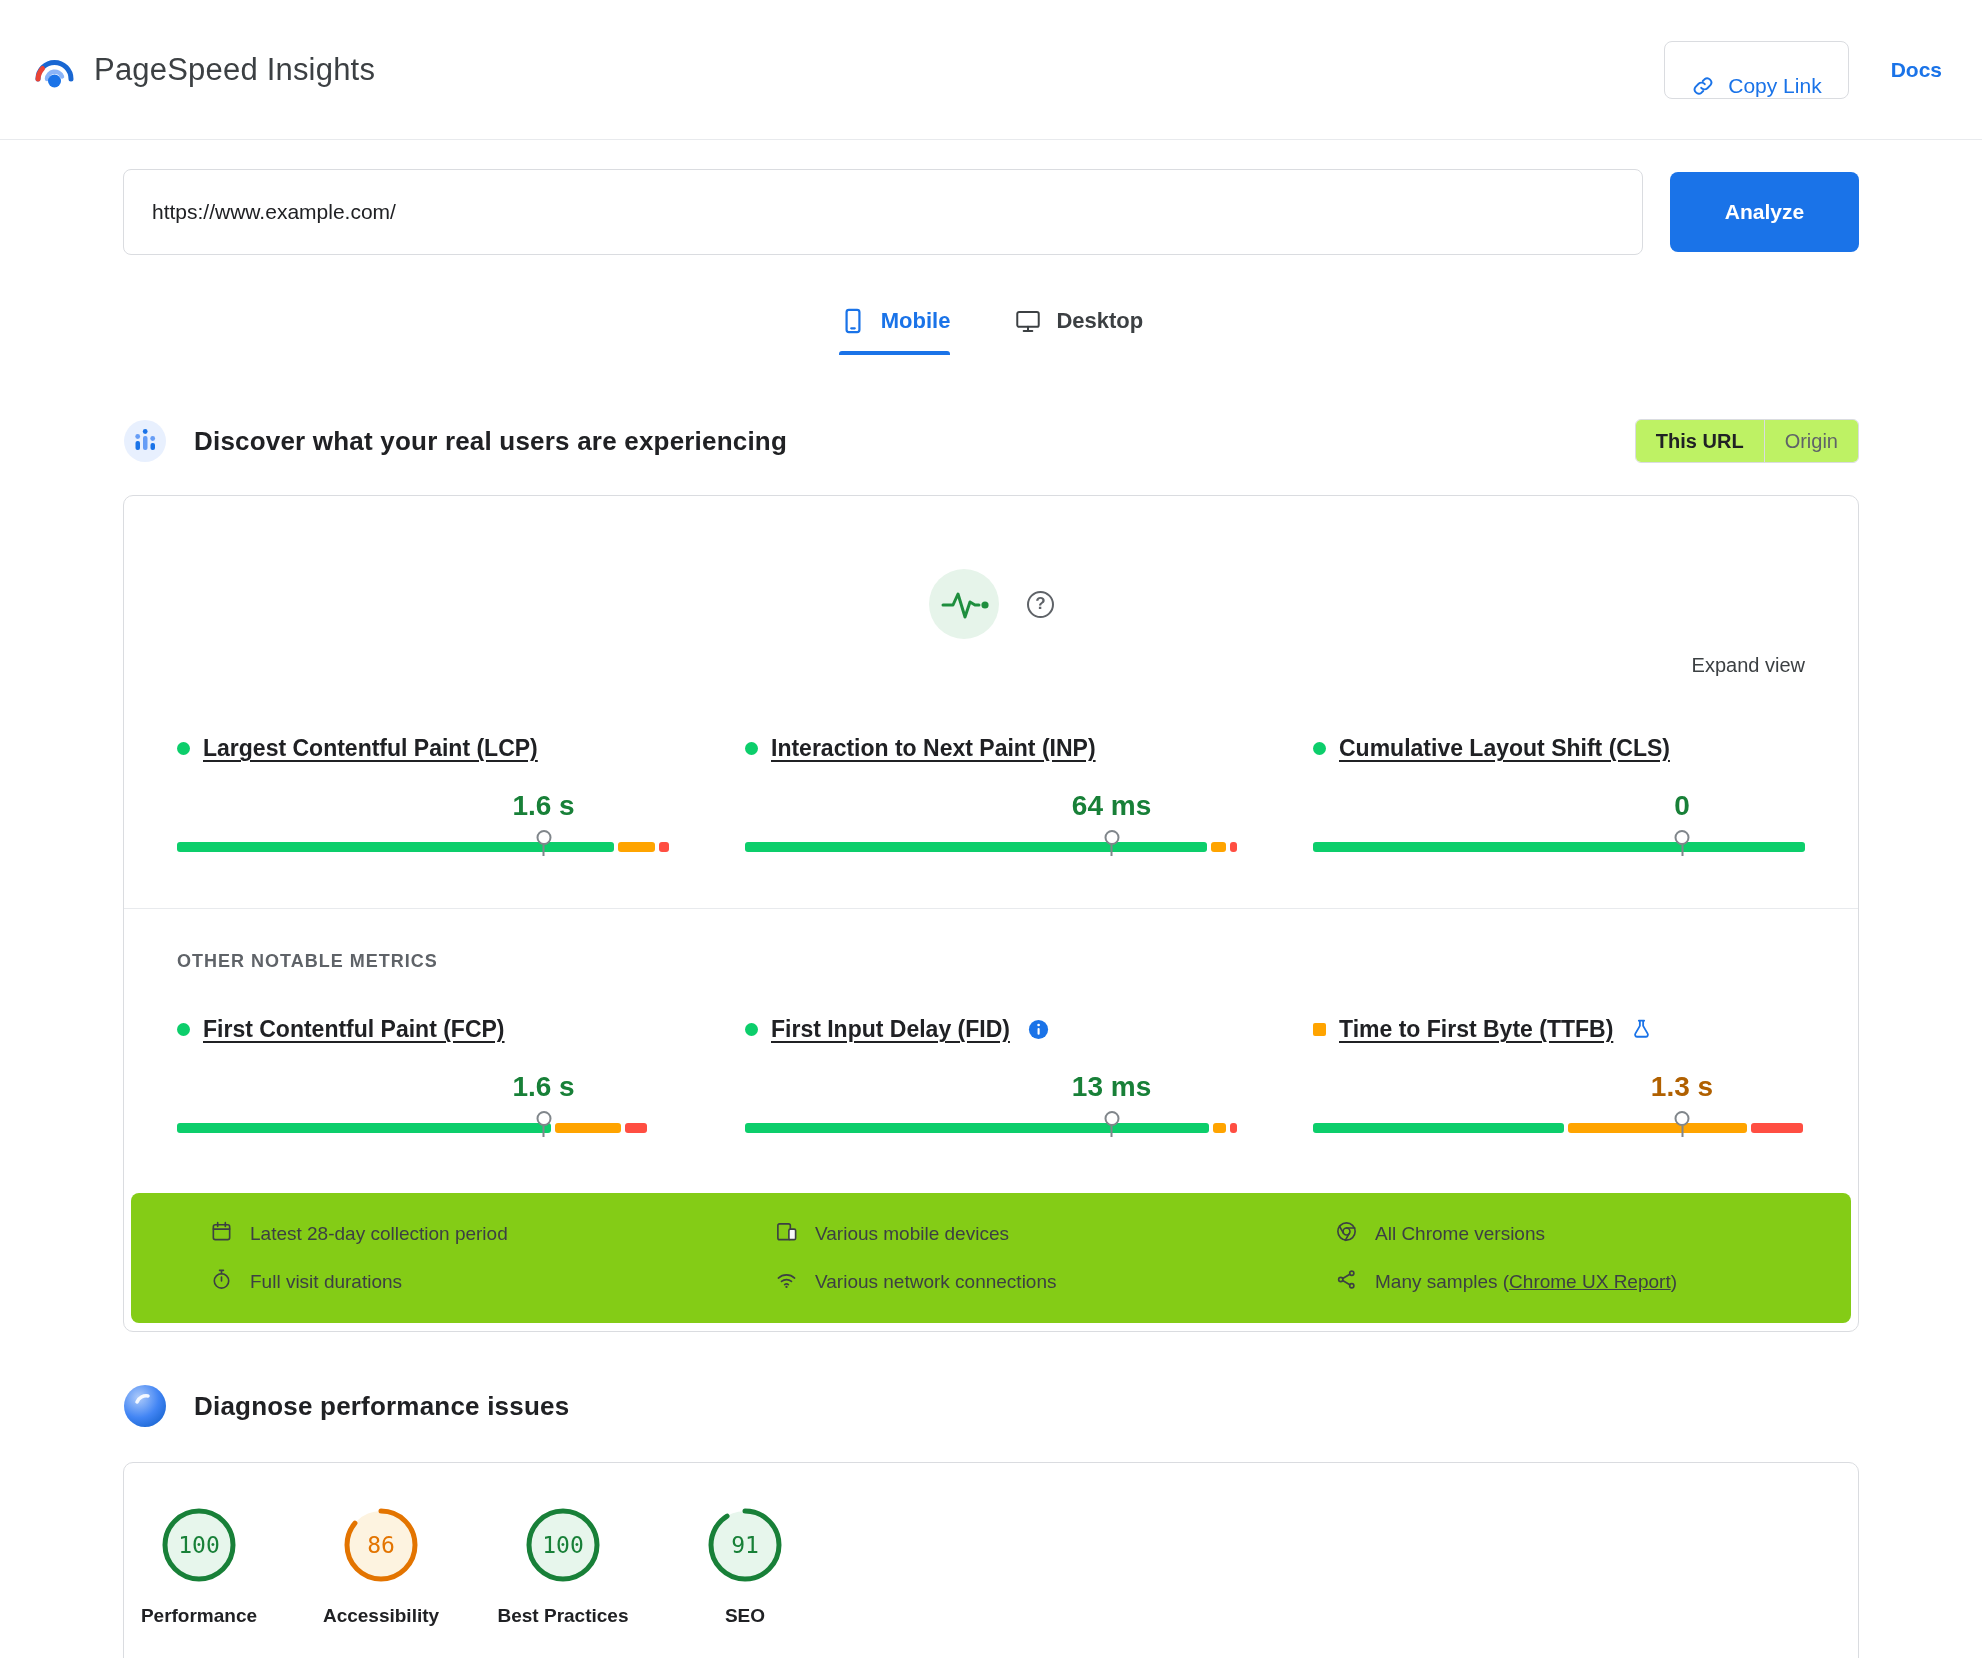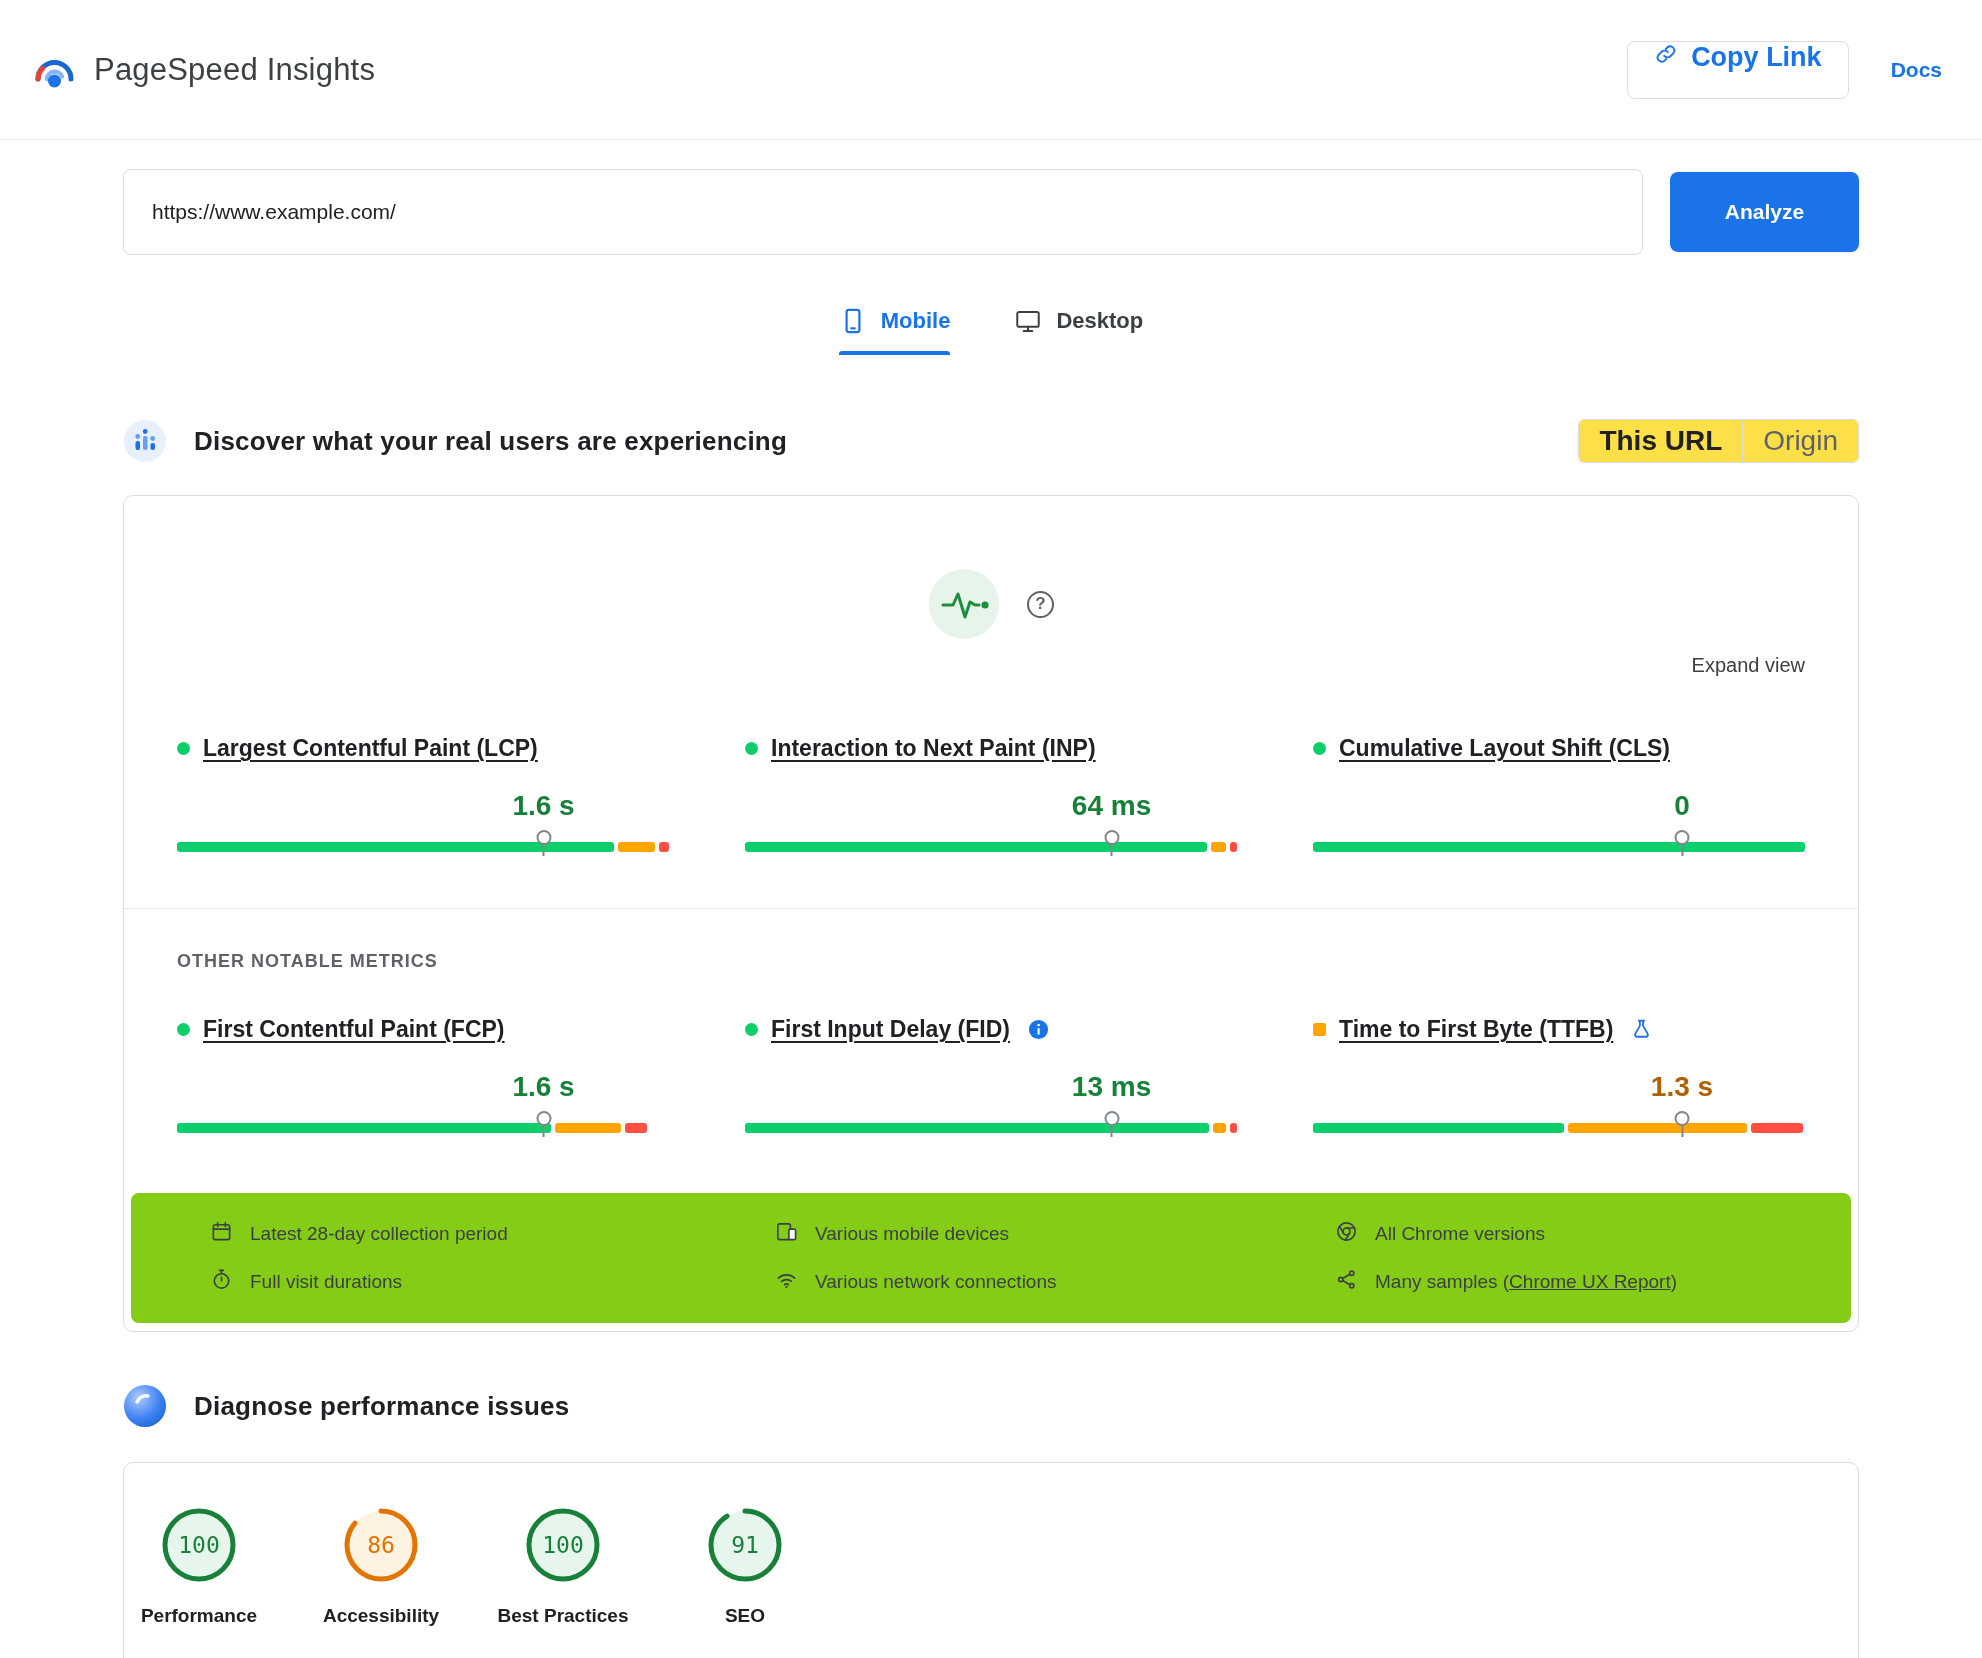--- a/index.html
+++ b/index.html
@@ -6,23 +6,23 @@
   html, body { width: 1982px; height: 1658px; overflow: hidden; background: #fff; }
   body { font-family: "Liberation Sans", sans-serif; color: #202124; }
   a { text-decoration: none; }
 
   
   .app-header { height: 140px; display: flex; align-items: center; padding: 0 40px 0 30px;
     border-bottom: 1px solid #e8eaed; }
   .logo { display: flex; align-items: center; gap: 16px; cursor: pointer; }
   .logo-title { font-size: 31px; color: #3c4043; letter-spacing: 0.2px; }
   .header-actions { margin-left: auto; display: flex; align-items: center; gap: 42px; }
-  .copy-link-btn { display: flex; align-items: flex-start; gap: 13px; height: 58px; padding: 0 26px;
+  .copy-link-btn { display: flex; align-items: flex-end; gap: 13px; height: 58px; padding: 0 26px;
     background: #fff; border: 1px solid #dadce0; border-radius: 8px; color: var(--accent-blue, #1a73e8);
-    font-size: 27px; font-weight: bold; font-family: inherit; cursor: pointer; }
+    font-size: 21px; font-weight: normal; font-family: inherit; cursor: pointer; }
   .docs-link { color: var(--accent-blue, #1a73e8); font-size: 21px; font-weight: bold; cursor: pointer; }
 
   
   .main { width: 1736px; margin: 0 auto; }
 
   .url-row { display: flex; align-items: center; gap: 27px; margin-top: 29px; }
   .url-input { flex: 1; height: 86px; border: 1px solid #dadce0; border-radius: 8px;
     font-size: 21px; color: #202124; padding: 0 28px; font-family: inherit; outline: none; }
   .analyze-btn { width: 189px; height: 80px; background: var(--accent-blue, #1a73e8); color: #fff;
     border: none; border-radius: 8px; font-size: 21px; font-weight: bold; font-family: inherit; cursor: pointer; }
@@ -35,21 +35,21 @@
   .tab:not(.active) .tab-inner { color: #3c4043; }
   .tab-underline { height: 4px; width: 100%; margin-top: 16px; border-radius: 3px 3px 0 0; background: transparent; }
   .tab.active .tab-underline { background: var(--accent-blue, #1a73e8); }
 
   
   .section-header { display: flex; align-items: center; gap: 27px; margin-top: 64px; }
   .section-header.second { margin-top: 52px; }
   .section-title { font-size: 26px; font-weight: bold; color: #202124; letter-spacing: 0.2px; }
   .scope-toggle { margin-left: auto; display: flex; align-items: stretch; border: 1px solid #dadce0;
     border-radius: 6px; height: 44px; overflow: hidden; background: #fff; }
-  .scope-btn { border: none; background: #fde047; padding: 0 20px; font-size: 28px; color: #5f6368;
+  .scope-btn { border: none; background: #bef264; padding: 0 20px; font-size: 20px; color: #5f6368;
     font-family: inherit; cursor: pointer; }
   .scope-btn.selected { color: #202124; font-weight: bold; border-right: 1px solid #dadce0; }
 
   
   .card { border: 1px solid #dadce0; border-radius: 10px; background: #fff; }
   .card.field-card { margin-top: 32px; padding: 0 53px; }
   .card.lab-card { margin-top: 34px; height: 237px; overflow: hidden; position: relative; padding-top: 42px; }
 
   
   .cwv-header { display: flex; align-items: center; justify-content: center; gap: 27px; padding-top: 72px; }

